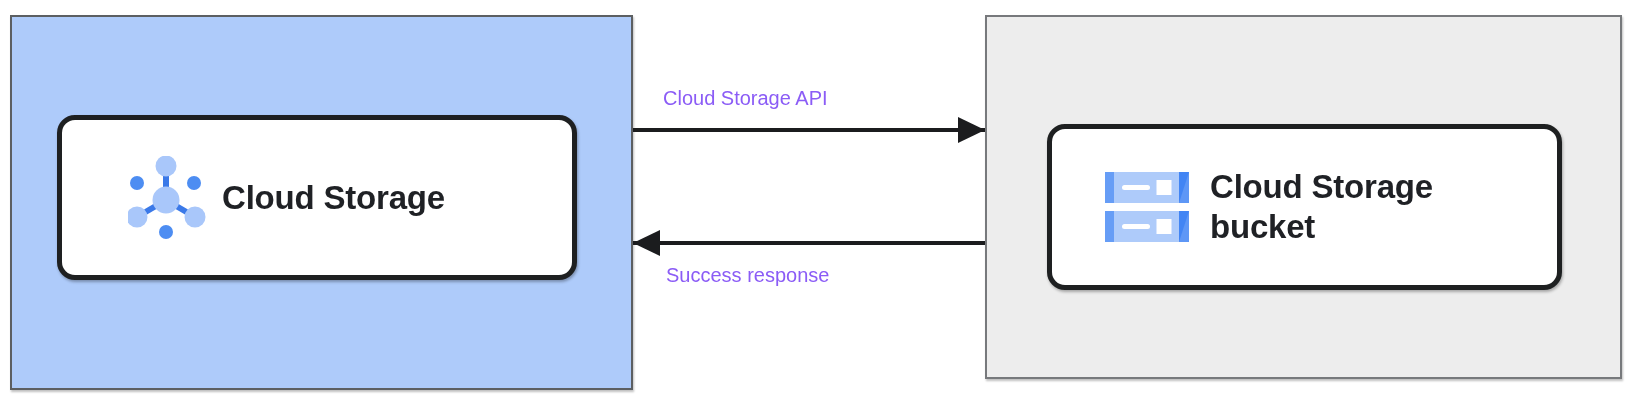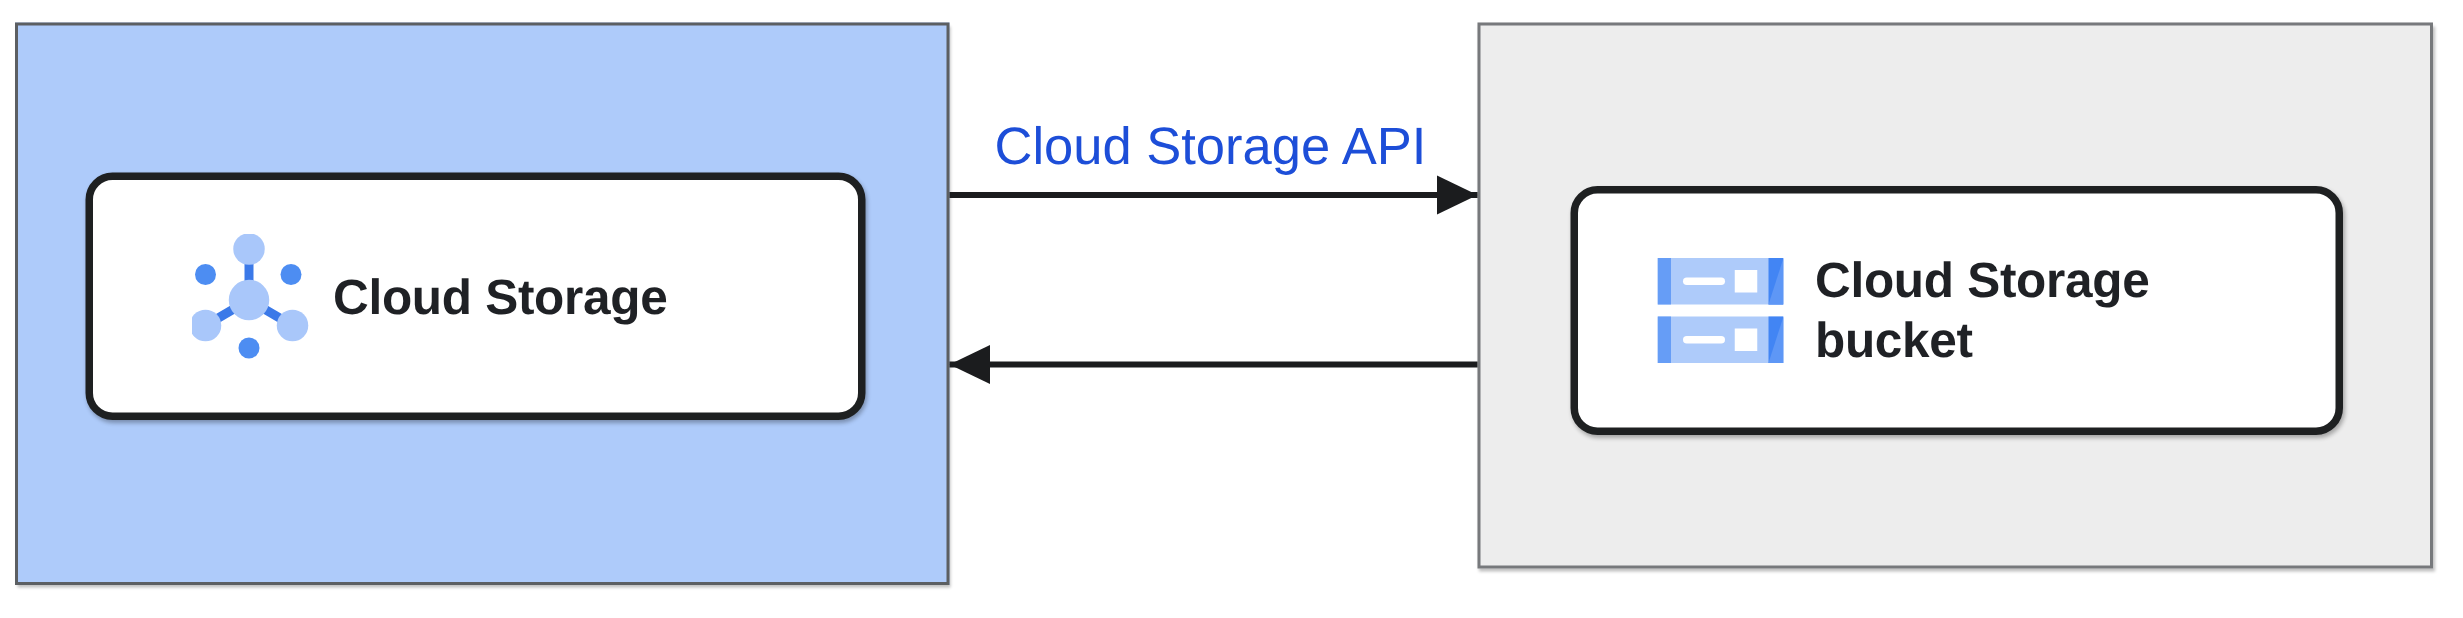--- a/index.html
+++ b/index.html
@@ -78,22 +78,22 @@
     left:0; top:50%;
     transform:translateY(-50%);
     width:0; height:0;
     border-right:27px solid #1B1C1E;
     border-top:13px solid transparent;
     border-bottom:13px solid transparent;
   }
 
   .flow-label {
     position:absolute;
-    font-size:35px;
-    color:#1d4ed8;
+    font-size:20px;
+    color:#8b5cf6;
     line-height:40px;
     white-space:nowrap;
   }
   .flow-label-top    { left:663px; top:78px; }
   .flow-label-bottom { left:666px; top:255px; }
 </style>
 </head>
 <body>
 
 <div class="canvas">
@@ -137,14 +137,15 @@
         <span>Cloud Storage</span>
         <span>bucket</span>
       </div>
     </div>
   </div>
 
   <div class="arrow arrow-right"></div>
   <div class="flow-label flow-label-top">Cloud Storage API</div>
 
   <div class="arrow arrow-left"></div>
+  <div class="flow-label flow-label-bottom">Success response</div>
 
 </div>
 
 </body></html>

